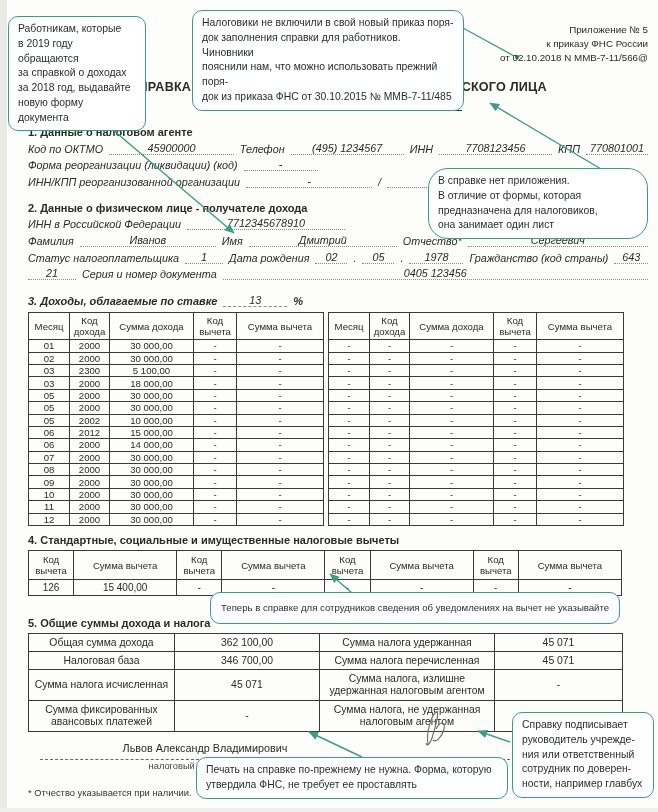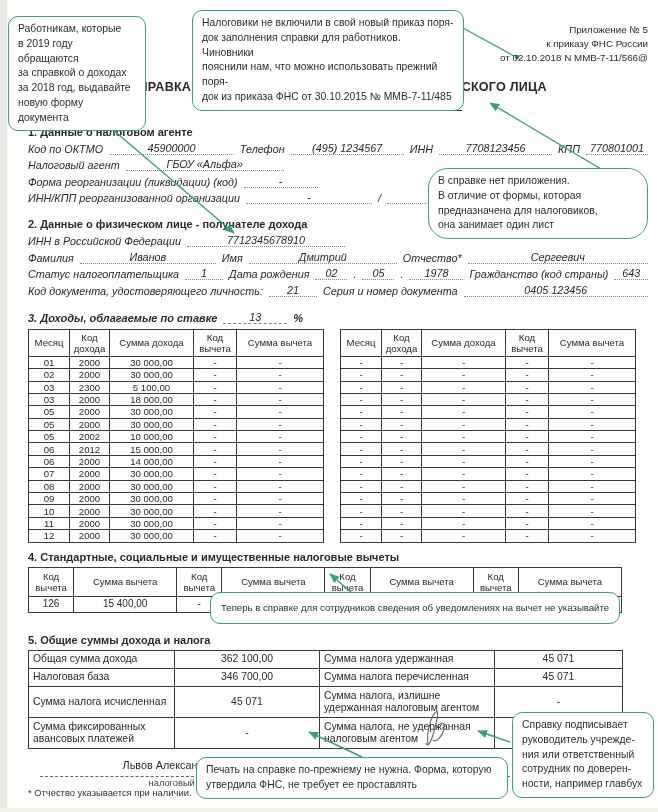--- a/index.html
+++ b/index.html
@@ -19,27 +19,27 @@
   .frow{display:flex;align-items:flex-end;font-size:10.8px;margin-top:3.6px;gap:6px;font-style:italic;}
   .lbl{white-space:nowrap;}
   .fld{border-bottom:1.2px dotted #8a8a8a;text-align:center;white-space:nowrap;padding:0 4px;}
   .grow{flex:1;}
 
   table{border-collapse:collapse;table-layout:fixed;}
   th,td{border:1px solid #3a3a3a;font-size:9.6px;text-align:center;padding:0;line-height:1.15;}
   th{font-weight:normal;height:26px;}
   .t3 td{height:11.4px;}
   .t3{width:295px;}
-  .tables3{display:flex;gap:16px;margin-top:5px;}
+  .tables3{display:flex;gap:4px;margin-top:5px;}
   .t4{width:594px;margin-top:4px;}
   .t4 th{height:28px;}
   .t4 td{height:15px;font-size:10px;}
   .t5{width:594px;margin-top:4px;}
   .t5 td{font-size:10.4px;}
-  .t5 td.l{text-align:left;padding:1px 4px;}
+  .t5 td.l{text-align:center;padding:1px 4px;}
   .t5 tr.s td{height:15px;}
   .t5 tr.d td{height:28px;}
 
   
   .sig{position:relative;height:44px;margin-top:8px;font-size:10.8px;}
   .dashline{position:absolute;border-bottom:1.3px dashed #666;}
   .sig-name{position:absolute;left:12px;top:2px;width:330px;text-align:center;}
   .sig-name-line{left:12px;top:19px;width:330px;}
   .sig-cap1{position:absolute;left:12px;top:21px;width:330px;text-align:center;font-size:9.3px;color:#444;}
   .sig-dash-mid{left:352px;top:19px;width:42px;}
@@ -133,24 +133,20 @@
     <span class="lbl">Код по ОКТМО</span>
     <span class="fld" style="width:120px">45900000</span>
     <span class="lbl">Телефон</span>
     <span class="fld" style="width:108px">(495) 1234567</span>
     <span class="lbl">ИНН</span>
     <span class="fld" style="width:108px">7708123456</span>
     <span class="lbl">КПП</span>
     <span class="fld grow">770801001</span>
   </div>
   <div class="frow">
-    <span class="lbl">Налоговый агент</span>
-    <span class="fld" style="width:150px">ГБОУ «Альфа»</span>
-  </div>
-  <div class="frow">
     <span class="lbl">Форма реорганизации (ликвидации) (код)</span>
     <span class="fld" style="width:66px">-</span>
   </div>
   <div class="frow">
     <span class="lbl">ИНН/КПП реорганизованной организации</span>
     <span class="fld" style="width:118px">-</span>
     <span>/</span>
     <span class="fld" style="width:118px">-</span>
   </div>
 
@@ -173,21 +169,20 @@
     <span class="lbl">Дата рождения</span>
     <span class="fld" style="width:24px">02</span>
     <span>.</span>
     <span class="fld" style="width:24px">05</span>
     <span>.</span>
     <span class="fld" style="width:46px">1978</span>
     <span class="lbl">Гражданство (код страны)</span>
     <span class="fld grow">643</span>
   </div>
   <div class="frow">
-    <span class="lbl">Код документа, удостоверяющего личность:</span>
     <span class="fld" style="width:40px">21</span>
     <span class="lbl">Серия и номер документа</span>
     <span class="fld grow">0405 123456</span>
   </div>
 
   <div class="frow" style="margin-top:14px">
     <span class="sec-h">3. Доходы, облагаемые по ставке</span>
     <span class="fld" style="width:56px;border-bottom-style:dashed">13</span>
     <span class="sec-h">%</span>
   </div>

